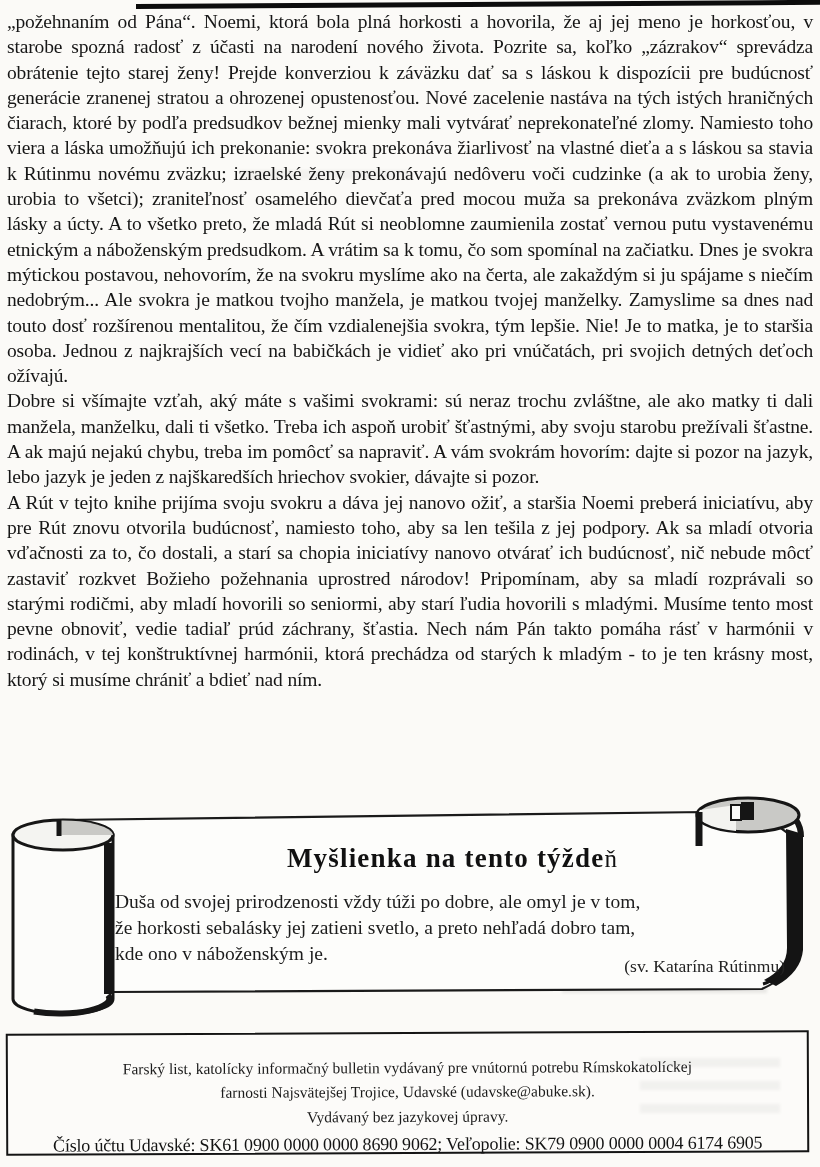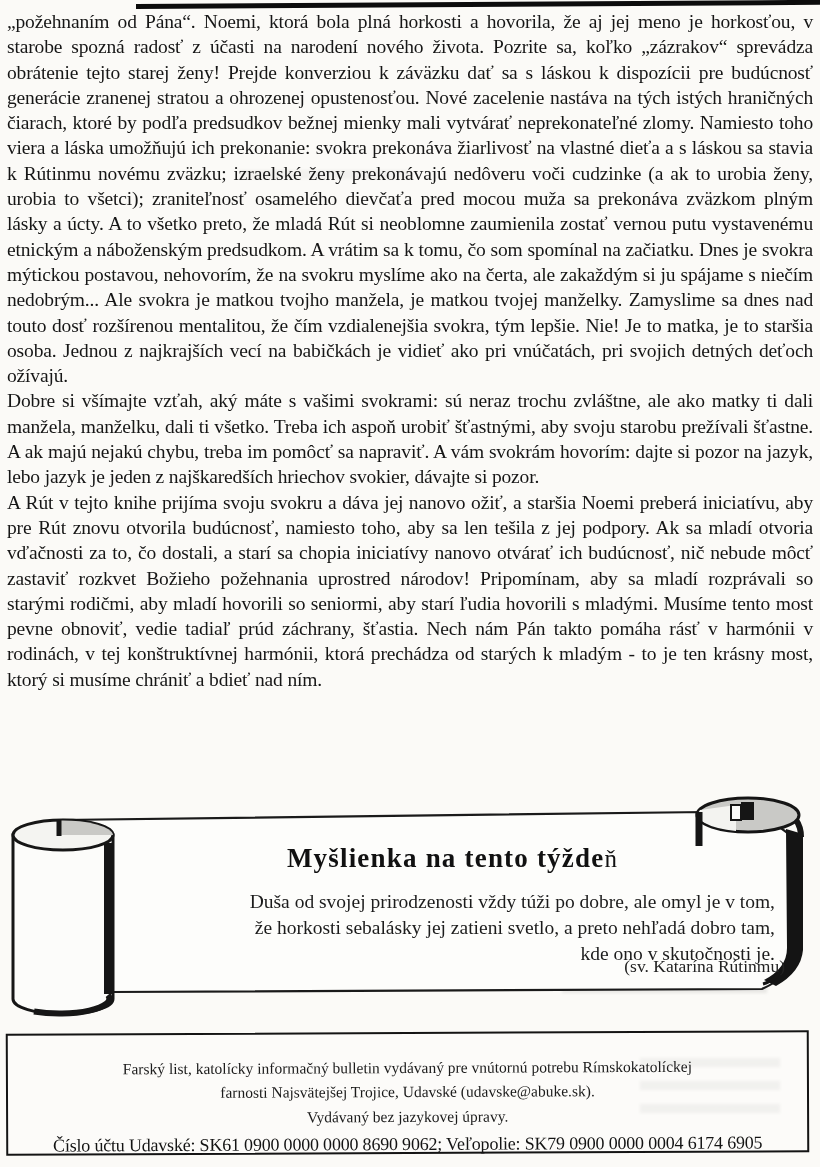--- a/index.html
+++ b/index.html
@@ -40,21 +40,21 @@
   .scroll-title {
     position: absolute; top: 50px; left: 92px; width: 720px;
     margin: 0; text-align: center;
     font-size: 27px; font-weight: bold; letter-spacing: 1.2px;
     color: #111;
     font-family: Liberation Serif, serif;
   }
   .scroll-title .t-suffix { font-weight: normal; font-size: 25px; letter-spacing: 0.2px; }
   .scroll-quote {
     position: absolute; top: 96px; left: 115px; width: 660px;
-    margin: 0; text-align: right;
+    margin: 0; text-align: left;
     font-size: 19.5px; line-height: 26px; color: #1c1c1c;
   }
   .scroll-attr {
     position: absolute; top: 163px; left: 400px; width: 385px;
     margin: 0; text-align: right;
     font-size: 17.5px; color: #222;
   }
 
   
   .footer-box {
@@ -121,21 +121,21 @@
       <path d="M 13 42 L 13 206 A 50 15 0 0 0 113 206 L 113 42 Z" fill="#fcfcfa" stroke="#161616" stroke-width="3"></path>
       <path d="M 108.5 50 L 108.5 201" stroke="#161616" stroke-width="9"></path>
       <path d="M 34 218.5 A 50 15 0 0 0 108 202" fill="none" stroke="#161616" stroke-width="6"></path>
       <ellipse cx="63" cy="42" rx="50" ry="15" fill="#f4f4f1" stroke="#161616" stroke-width="3"></ellipse>
       <path d="M 60 27.5 A 50 15 0 0 1 113 42 L 60 42 Z" fill="#c9c9c6"></path>
       <path d="M 59 27 L 59 43" stroke="#161616" stroke-width="5"></path>
     </svg>
 
     <h2 class="scroll-title"><span class="t-main">Myšlienka na tento týžde</span><span class="t-suffix">ň</span></h2>
 
-    <p class="scroll-quote"><span>Duša od svojej prirodzenosti vždy túži po dobre, ale omyl je v tom,</span><br><span>že horkosti sebalásky jej zatieni svetlo, a preto nehľadá dobro tam,</span><br><span>kde ono v skutočnosti je.</span></p>
+    <p class="scroll-quote"><span>Duša od svojej prirodzenosti vždy túži po dobre, ale omyl je v tom,</span><br><span>že horkosti sebalásky jej zatieni svetlo, a preto nehľadá dobro tam,</span><br><span>kde ono v náboženským je.</span></p>
 
     <p class="scroll-attr">(sv. Katarína Rútinmu)</p>
   </section>
 
   <footer class="footer-box">
     <p class="footer-line">Farský list, katolícky informačný bulletin vydávaný pre vnútornú potrebu Rímskokatolíckej</p>
     <p class="footer-line">farnosti Najsvätejšej Trojice, Udavské (udavske@abuke.sk).</p>
     <p class="footer-line">Vydávaný bez jazykovej úpravy.</p>
     <p class="footer-accounts">Číslo účtu Udavské: SK61 0900 0000 0000 8690 9062; Veľopolie: SK79 0900 0000 0004 6174 6905</p>
   </footer>

